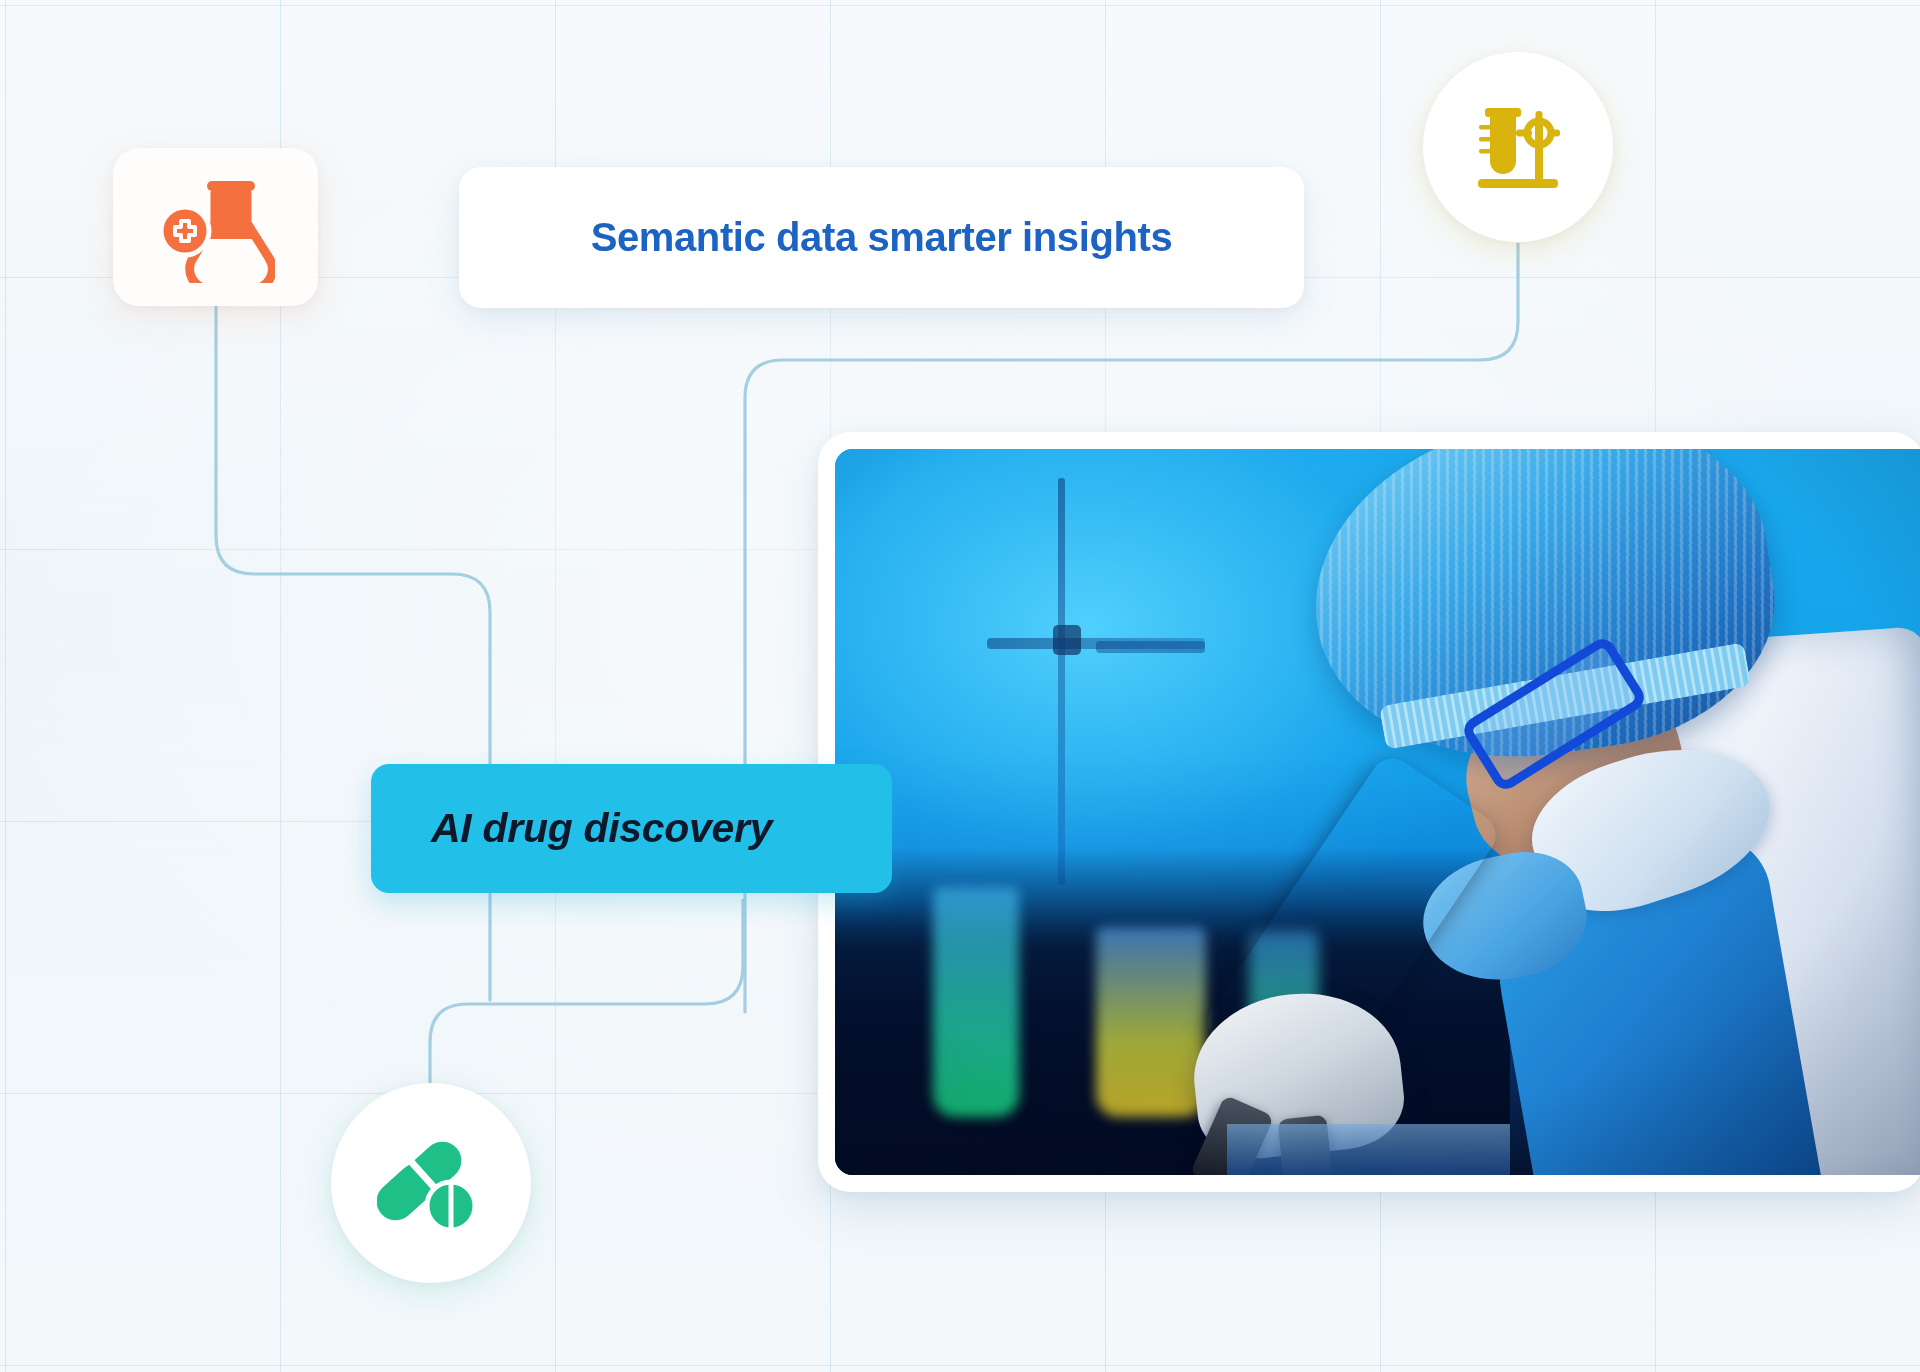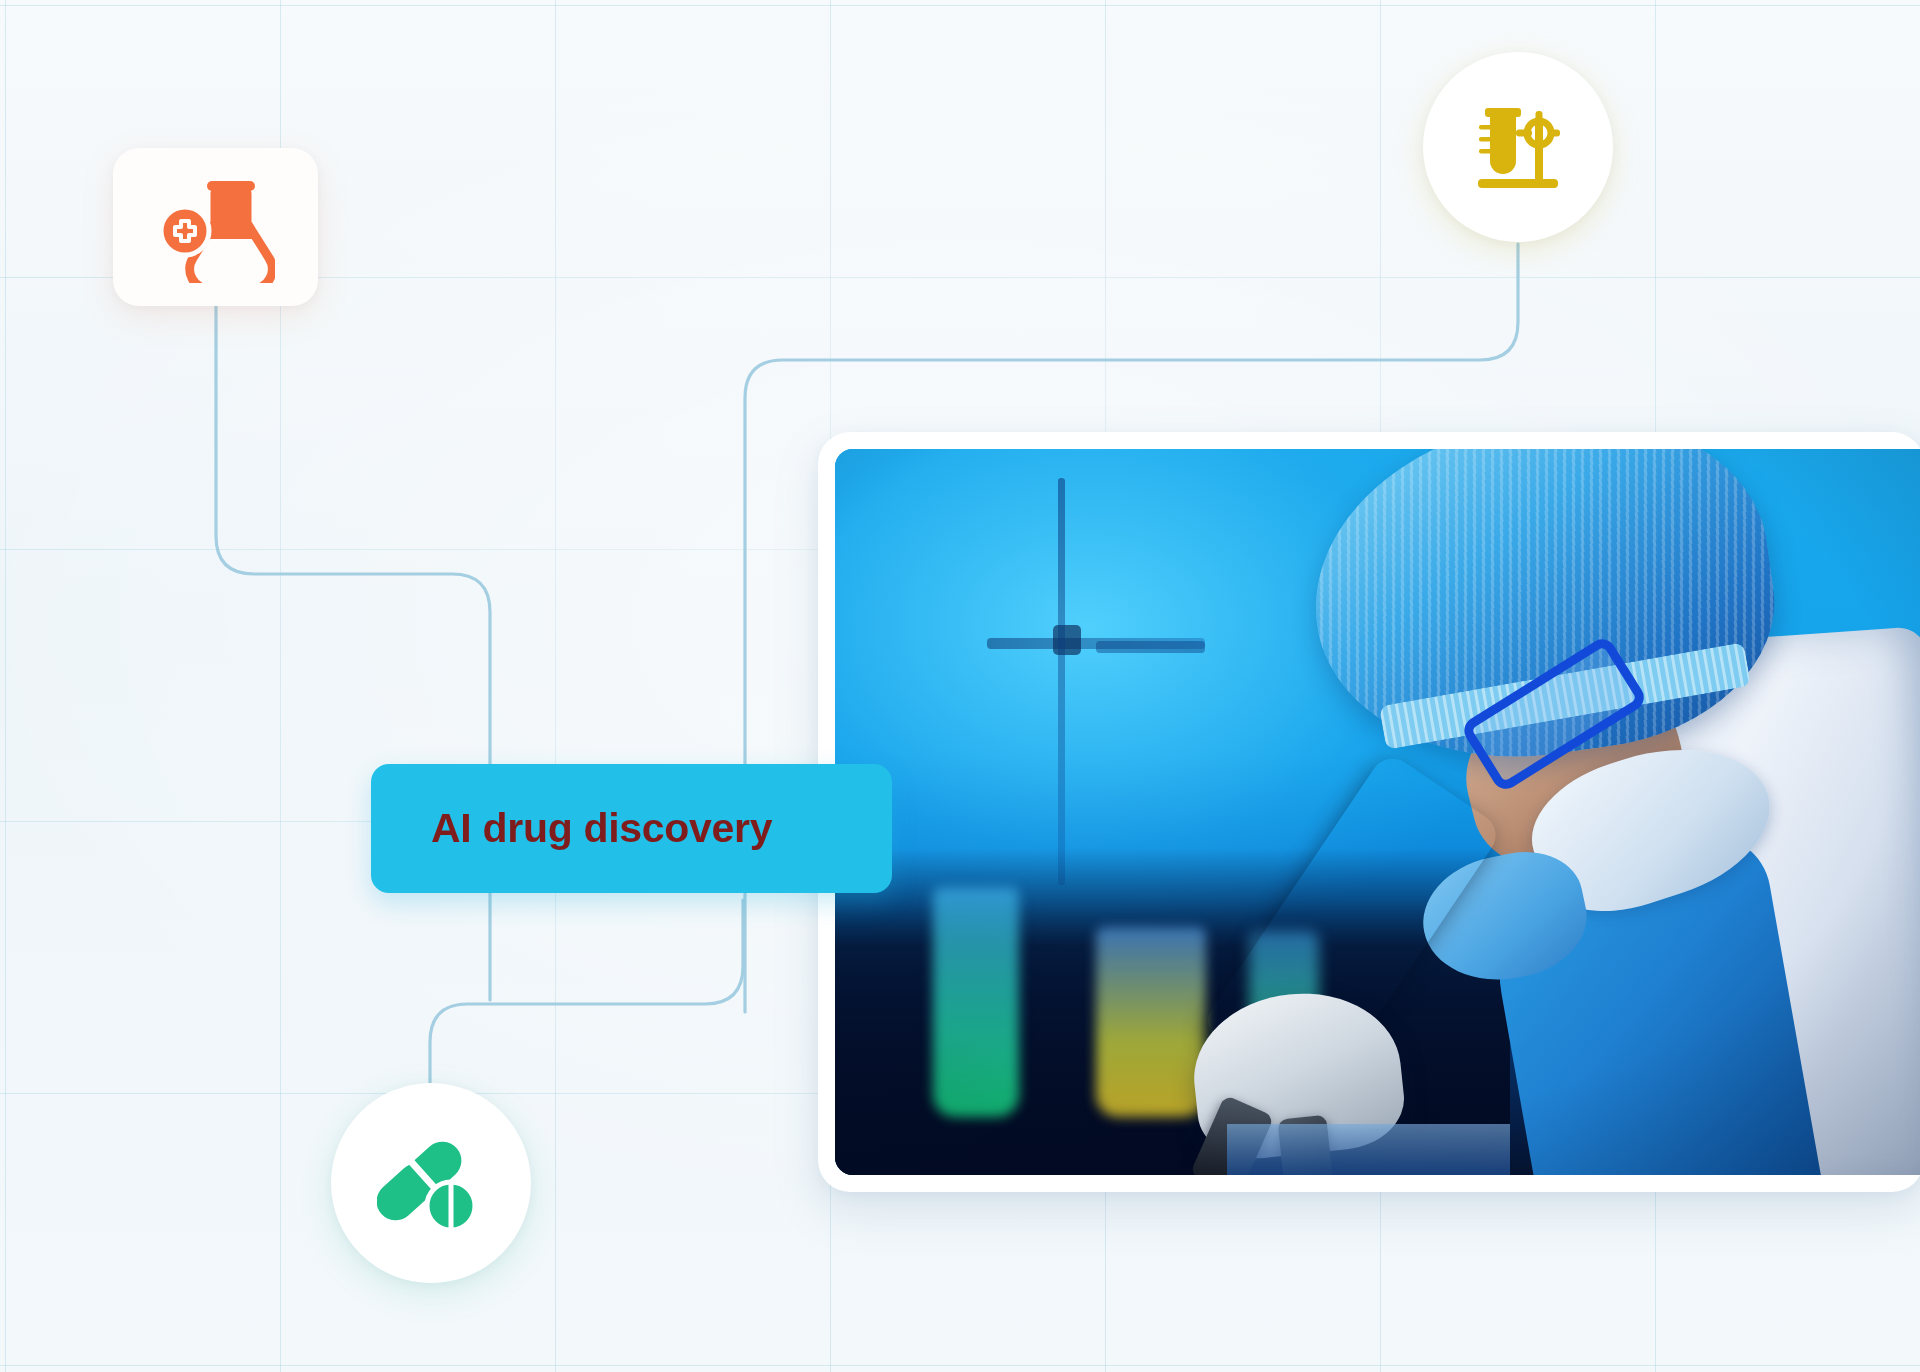--- a/index.html
+++ b/index.html
@@ -319,20 +319,23 @@
       <path d="M58 22 h32 v30 l22 35 a20 20 0 0 1 -17 31 h-42 a20 20 0 0 1 -17 -31 l22 -35 z" fill="none" stroke="#f4713f" stroke-width="9" stroke-linejoin="round"></path>
       <path d="M58 22 h32 v30 l10 16 h-52 l10 -16 z" fill="#f4713f"></path>
 
       <circle cx="28" cy="60" r="24" fill="#f4713f"></circle>
       <circle cx="28" cy="60" r="24" fill="none" stroke="#fffdfc" stroke-width="5"></circle>
       <path d="M24 50 h8 v6 h6 v8 h-6 v6 h-8 v-6 h-6 v-8 h6 z" fill="#f4713f" stroke="#fffdfc" stroke-width="4" stroke-linejoin="round"></path>
     </svg>
     <span class="lbl-hidden">Erlenmeyer flask with medical plus badge</span>
   </div>
 
+  <div class="pill-white" id="pill-semantic" style="background: rgb(255, 255, 255);">
+    <span class="label" style="color: rgb(29, 99, 196);">Semantic data smarter insights</span>
+  </div>
 
   <div class="badge-round" id="badge-tube">
     <svg width="104" height="104" viewBox="0 0 104 104" fill="none">
 
       <rect x="19" y="13" width="36" height="9" rx="3" fill="#d9b40f"></rect>
 
       <path d="M24 22 h26 v44 a13 13 0 0 1 -26 0 z" fill="#d9b40f"></path>
 
       <rect x="13" y="30" width="14" height="4.5" rx="2" fill="#d9b40f"></rect>
       <rect x="13" y="42" width="14" height="4.5" rx="2" fill="#d9b40f"></rect>
@@ -344,21 +347,21 @@
       <rect x="50" y="34.5" width="16" height="7" rx="3" fill="#d9b40f"></rect>
       <rect x="84" y="34.5" width="10" height="7" rx="3" fill="#d9b40f"></rect>
       <rect x="69.5" y="16" width="7" height="10" rx="3" fill="#d9b40f"></rect>
 
       <rect x="12" y="84" width="80" height="9" rx="4" fill="#d9b40f"></rect>
     </svg>
     <span class="lbl-hidden">Graduated test tube held in a laboratory stand clamp</span>
   </div>
 
   <div class="pill-cyan" id="pill-ai-drug" style="background: rgb(34, 192, 232);">
-    <span class="label" style="color: #7f1d1d;">AI drug discovery</span>
+    <span class="label" style="color: #0f172a; font-style: italic;">AI drug discovery</span>
   </div>
 
   <div class="badge-round" id="badge-pills">
     <svg width="108" height="108" viewBox="0 0 108 108" fill="none">
 
       <rect x="36" y="8" width="38" height="66" rx="19" fill="#1ec088" transform="rotate(48 55 41)"></rect>
 
       <rect x="10" y="30" width="38" height="66" rx="19" fill="#1ec088" transform="rotate(48 29 63)"></rect>
 
       <rect x="8" y="40" width="72" height="7" rx="3.5" fill="#ffffff" transform="rotate(48 44 43)"></rect>

